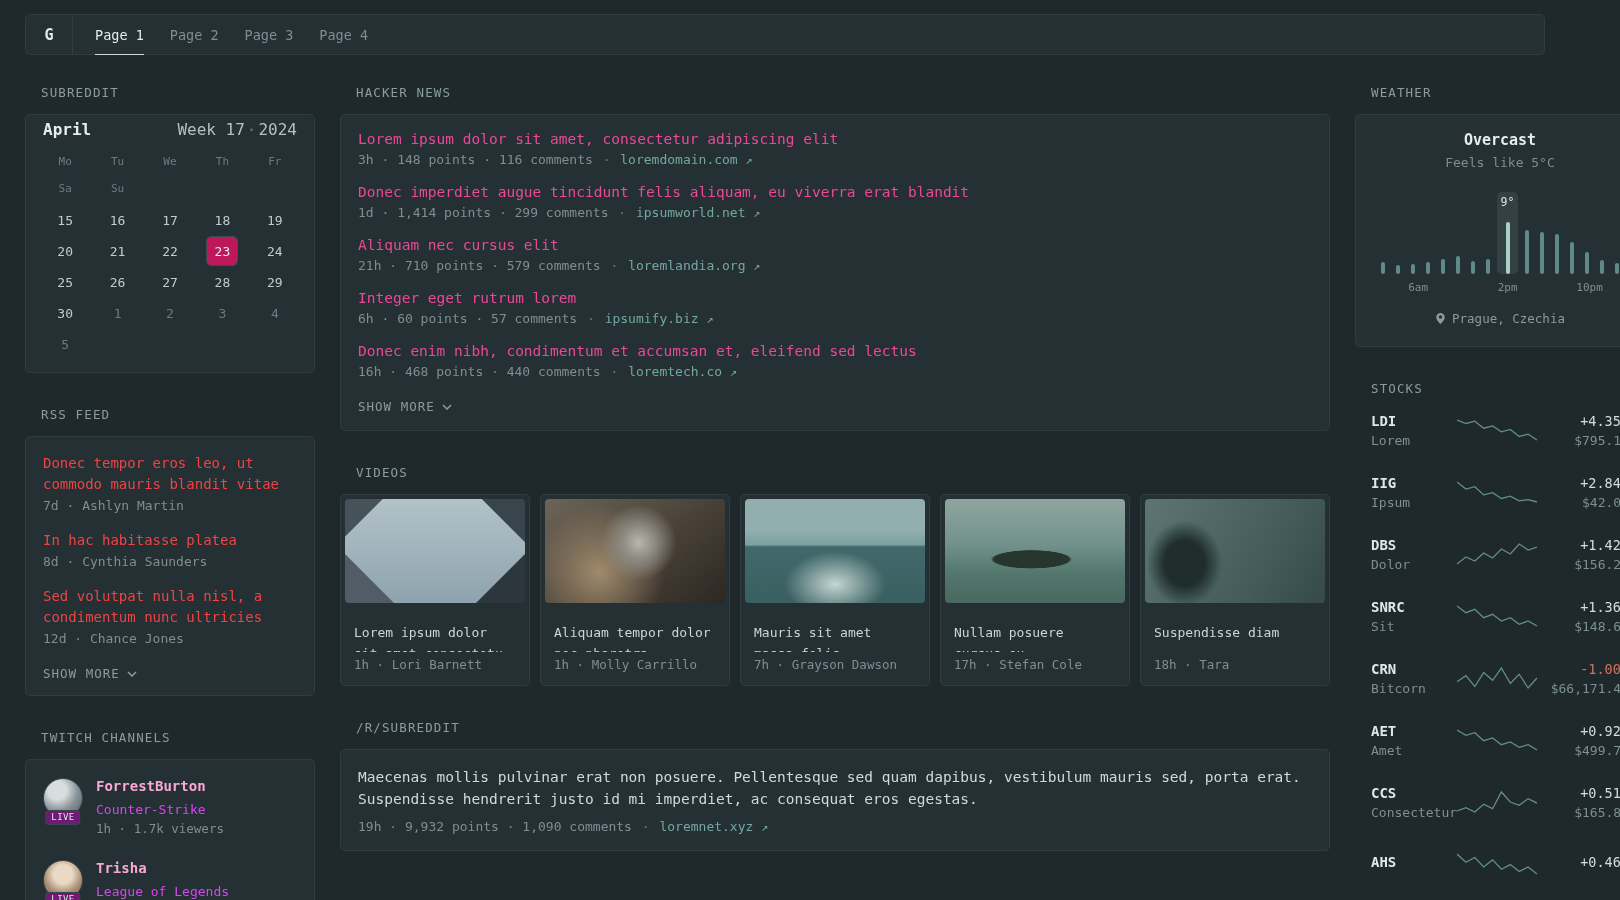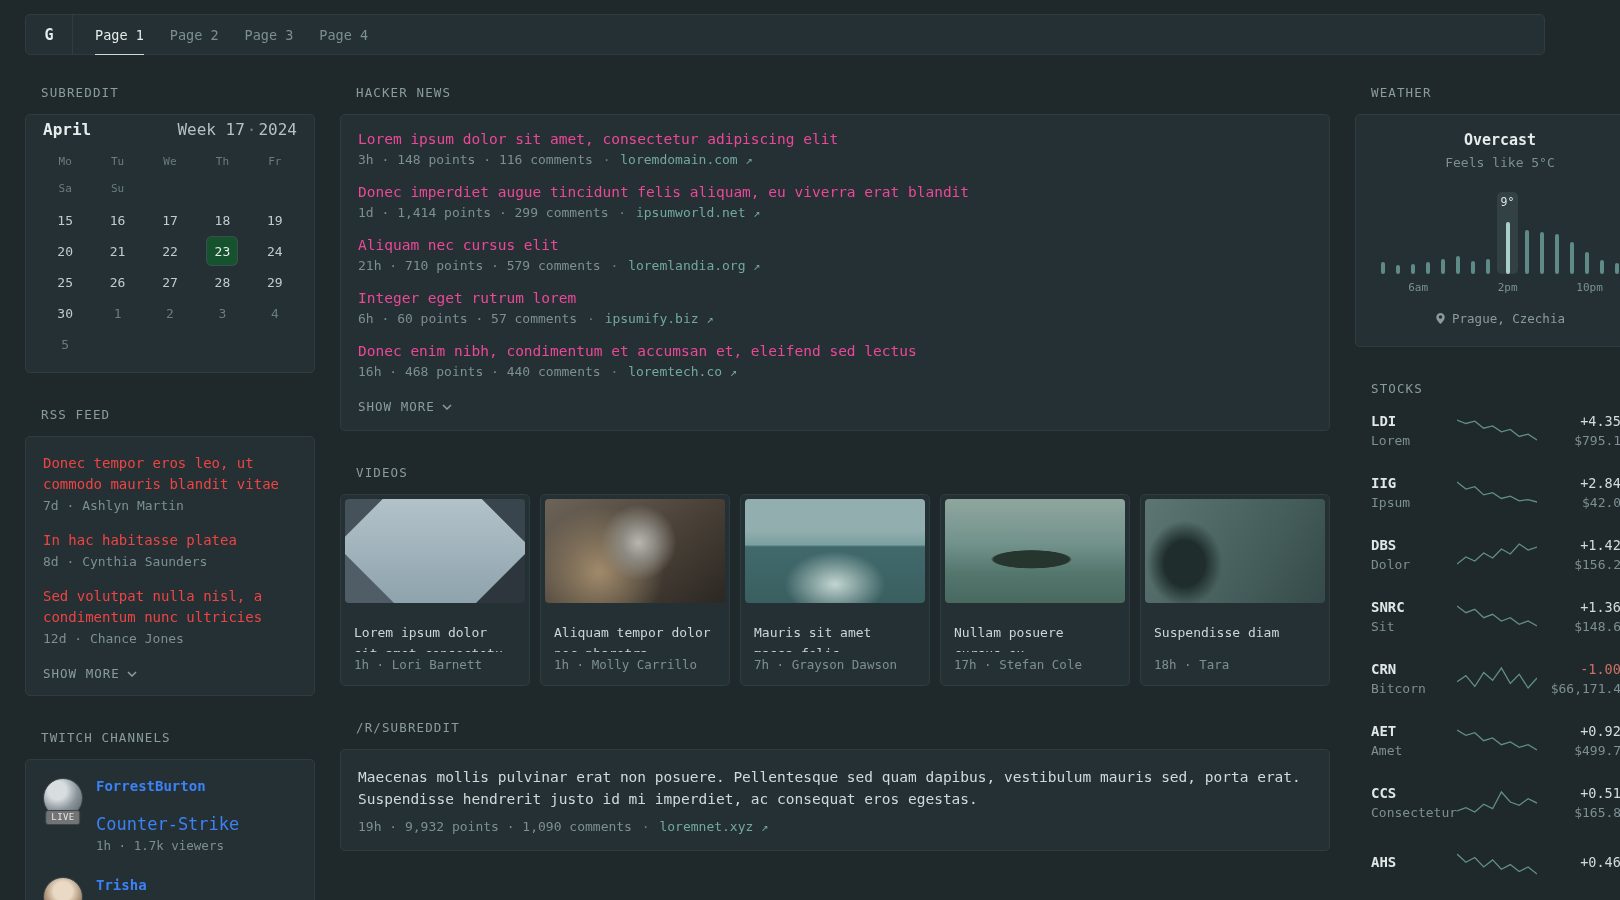--- a/index.html
+++ b/index.html
@@ -51,45 +51,45 @@
   .calendar-card{padding:5px 13px 12px;}
   .cal-header{display:flex;justify-content:space-between;align-items:baseline;
     margin:0 4px 12px;}
   .cal-month{font-size:16px;font-weight:bold;color:var(--bright);}
   .cal-week{font-size:16px;color:#b4c1c1;}
   .cal-week .dot{color:var(--muted2);margin:0 2px;}
   .cal-grid{display:grid;grid-template-columns:repeat(5,1fr);}
   .cal-grid .wd{font-size:11px;color:var(--muted2);text-align:center;padding:4px 0 10px;}
   .cal-grid .day{height:30px;width:32px;margin:0 auto 1px;display:flex;
     align-items:center;justify-content:center;font-size:13px;color:#c2cccc;border-radius:6px;}
-  .cal-grid .day.selected{background:#14532d;box-shadow:inset 0 0 0 1px #3d4d51;color:var(--bright);}
+  .cal-grid .day.selected{background:#be185d;box-shadow:inset 0 0 0 1px #3d4d51;color:var(--bright);}
   .cal-grid .day.dim{color:var(--muted2);}
 
   
   .rss-card{padding:16px 17px 14px;}
   .rss-item{margin-bottom:17px;cursor:pointer;}
   .rss-title{font-size:14px;line-height:21px;color:#ef4444;}
   .rss-meta{font-size:13px;color:var(--muted);margin-top:3px;}
   .show-more{display:inline-flex;align-items:center;gap:7px;font-size:12.5px;
     letter-spacing:.08em;color:var(--title);cursor:pointer;margin-top:3px;}
   .show-more svg{stroke:var(--title);fill:none;stroke-width:1.5;}
 
   
   .twitch-card{padding:18px 17px 10px;}
   .twitch-item{display:flex;gap:13px;margin-bottom:24px;cursor:pointer;}
   .avatar-wrap{position:relative;width:40px;height:40px;flex:none;}
   .avatar{width:40px;height:40px;border-radius:50%;border:1px solid #3a474b;}
   .avatar-1{background:radial-gradient(circle at 35% 30%,#d8dde0 0 25%,#8a949a 55%,#4b555c);}
   .avatar-2{background:radial-gradient(circle at 50% 35%,#ead9c4 0 30%,#a98f74 60%,#6b5a48);}
   .avatar-3{background:radial-gradient(circle at 50% 40%,#e9dcc8 0 30%,#9aa4a8 65%,#5d686e);}
   .live-badge{position:absolute;left:50%;transform:translateX(-50%);bottom:-7px;
-    background:#737373;border:1px solid #39474a;color:#dfe7e7;font-size:9px;
+    background:#701a75;border:1px solid #39474a;color:#dfe7e7;font-size:9px;
     letter-spacing:.05em;padding:1px 5px 2px;border-radius:3px;}
-  .twitch-name{font-size:14px;font-weight:bold;color:#3b82f6;}
-  .twitch-game{font-size:17px;color:#3b82f6;margin-top:20px;}
+  .twitch-name{font-size:14px;font-weight:bold;color:#f9a8d4;}
+  .twitch-game{font-size:13px;color:#d946ef;margin-top:8px;}
   .twitch-meta{font-size:12.5px;color:var(--muted);margin-top:4px;}
 
   
   .hn-card{padding:16px 17px 16px;}
   .hn-item{margin-bottom:17px;}
   .hn-title{display:block;font-size:14.5px;color:#ec4899;margin-bottom:5px;
     cursor:pointer;text-decoration:none;}
   .hn-meta{font-size:13px;color:var(--muted);}
   .hn-meta .dot{color:var(--muted2);margin:0 2px;}
   .hn-link{color:var(--link);cursor:pointer;text-decoration:none;}

